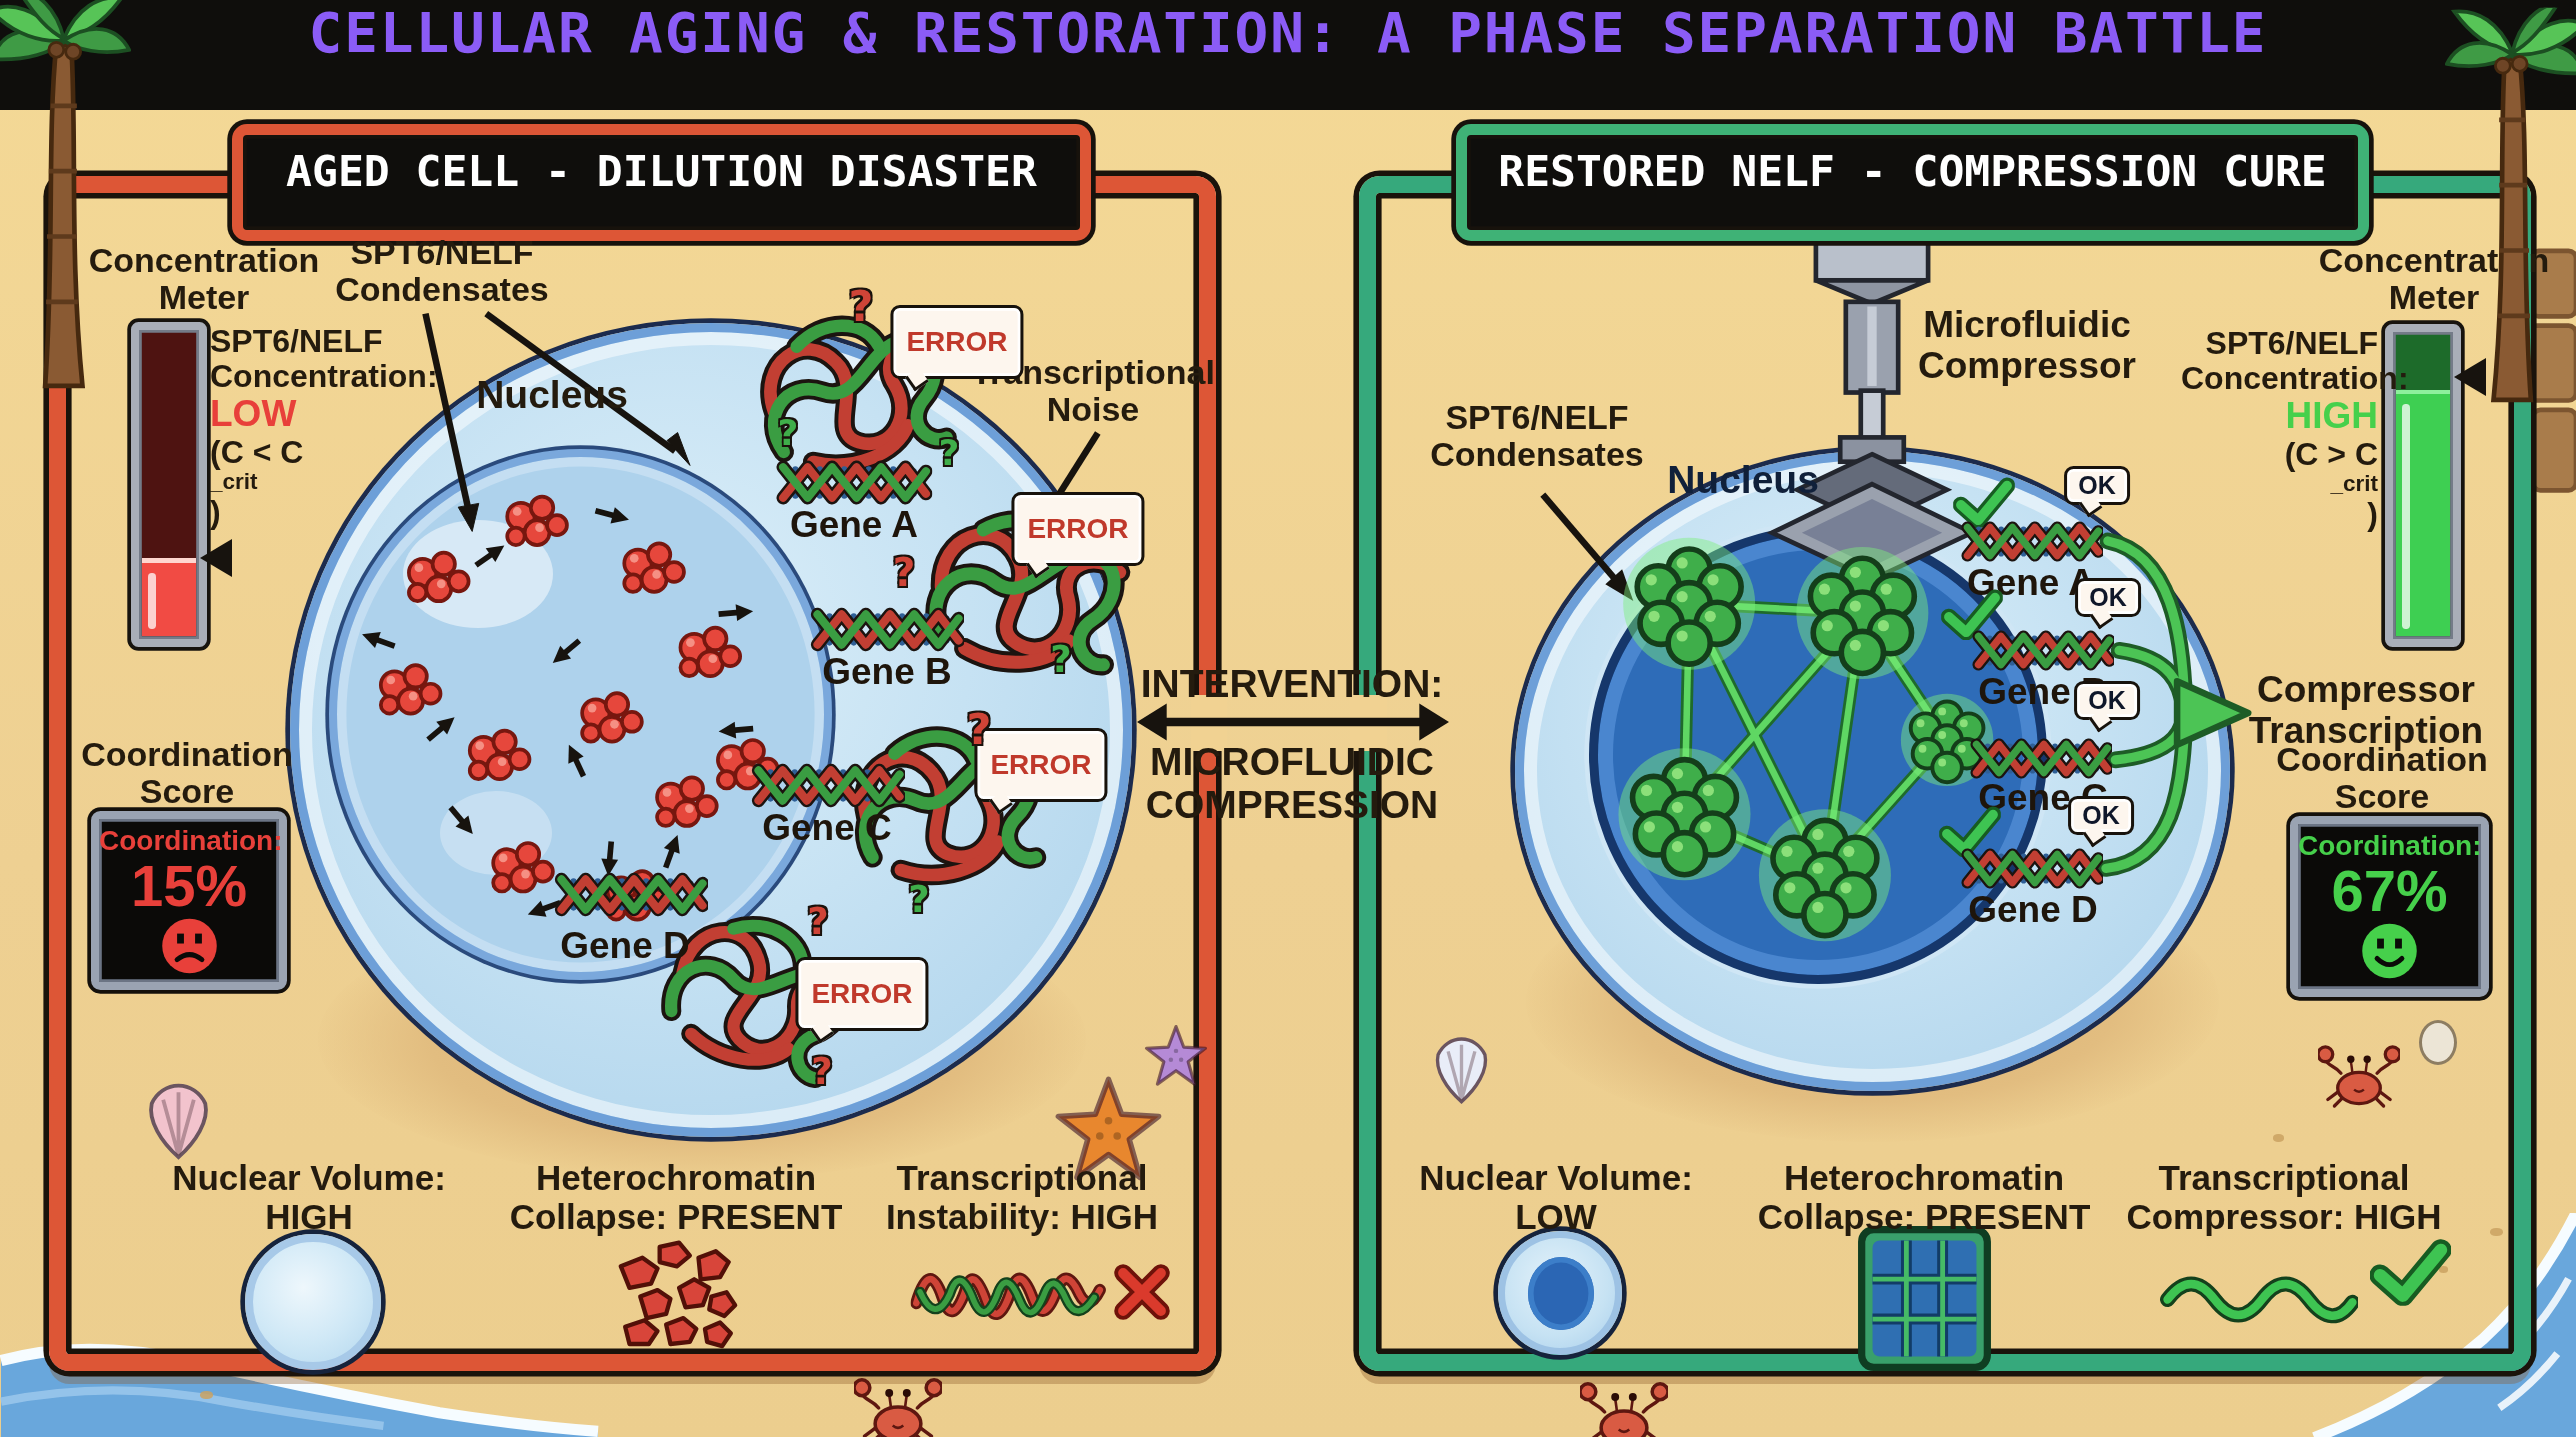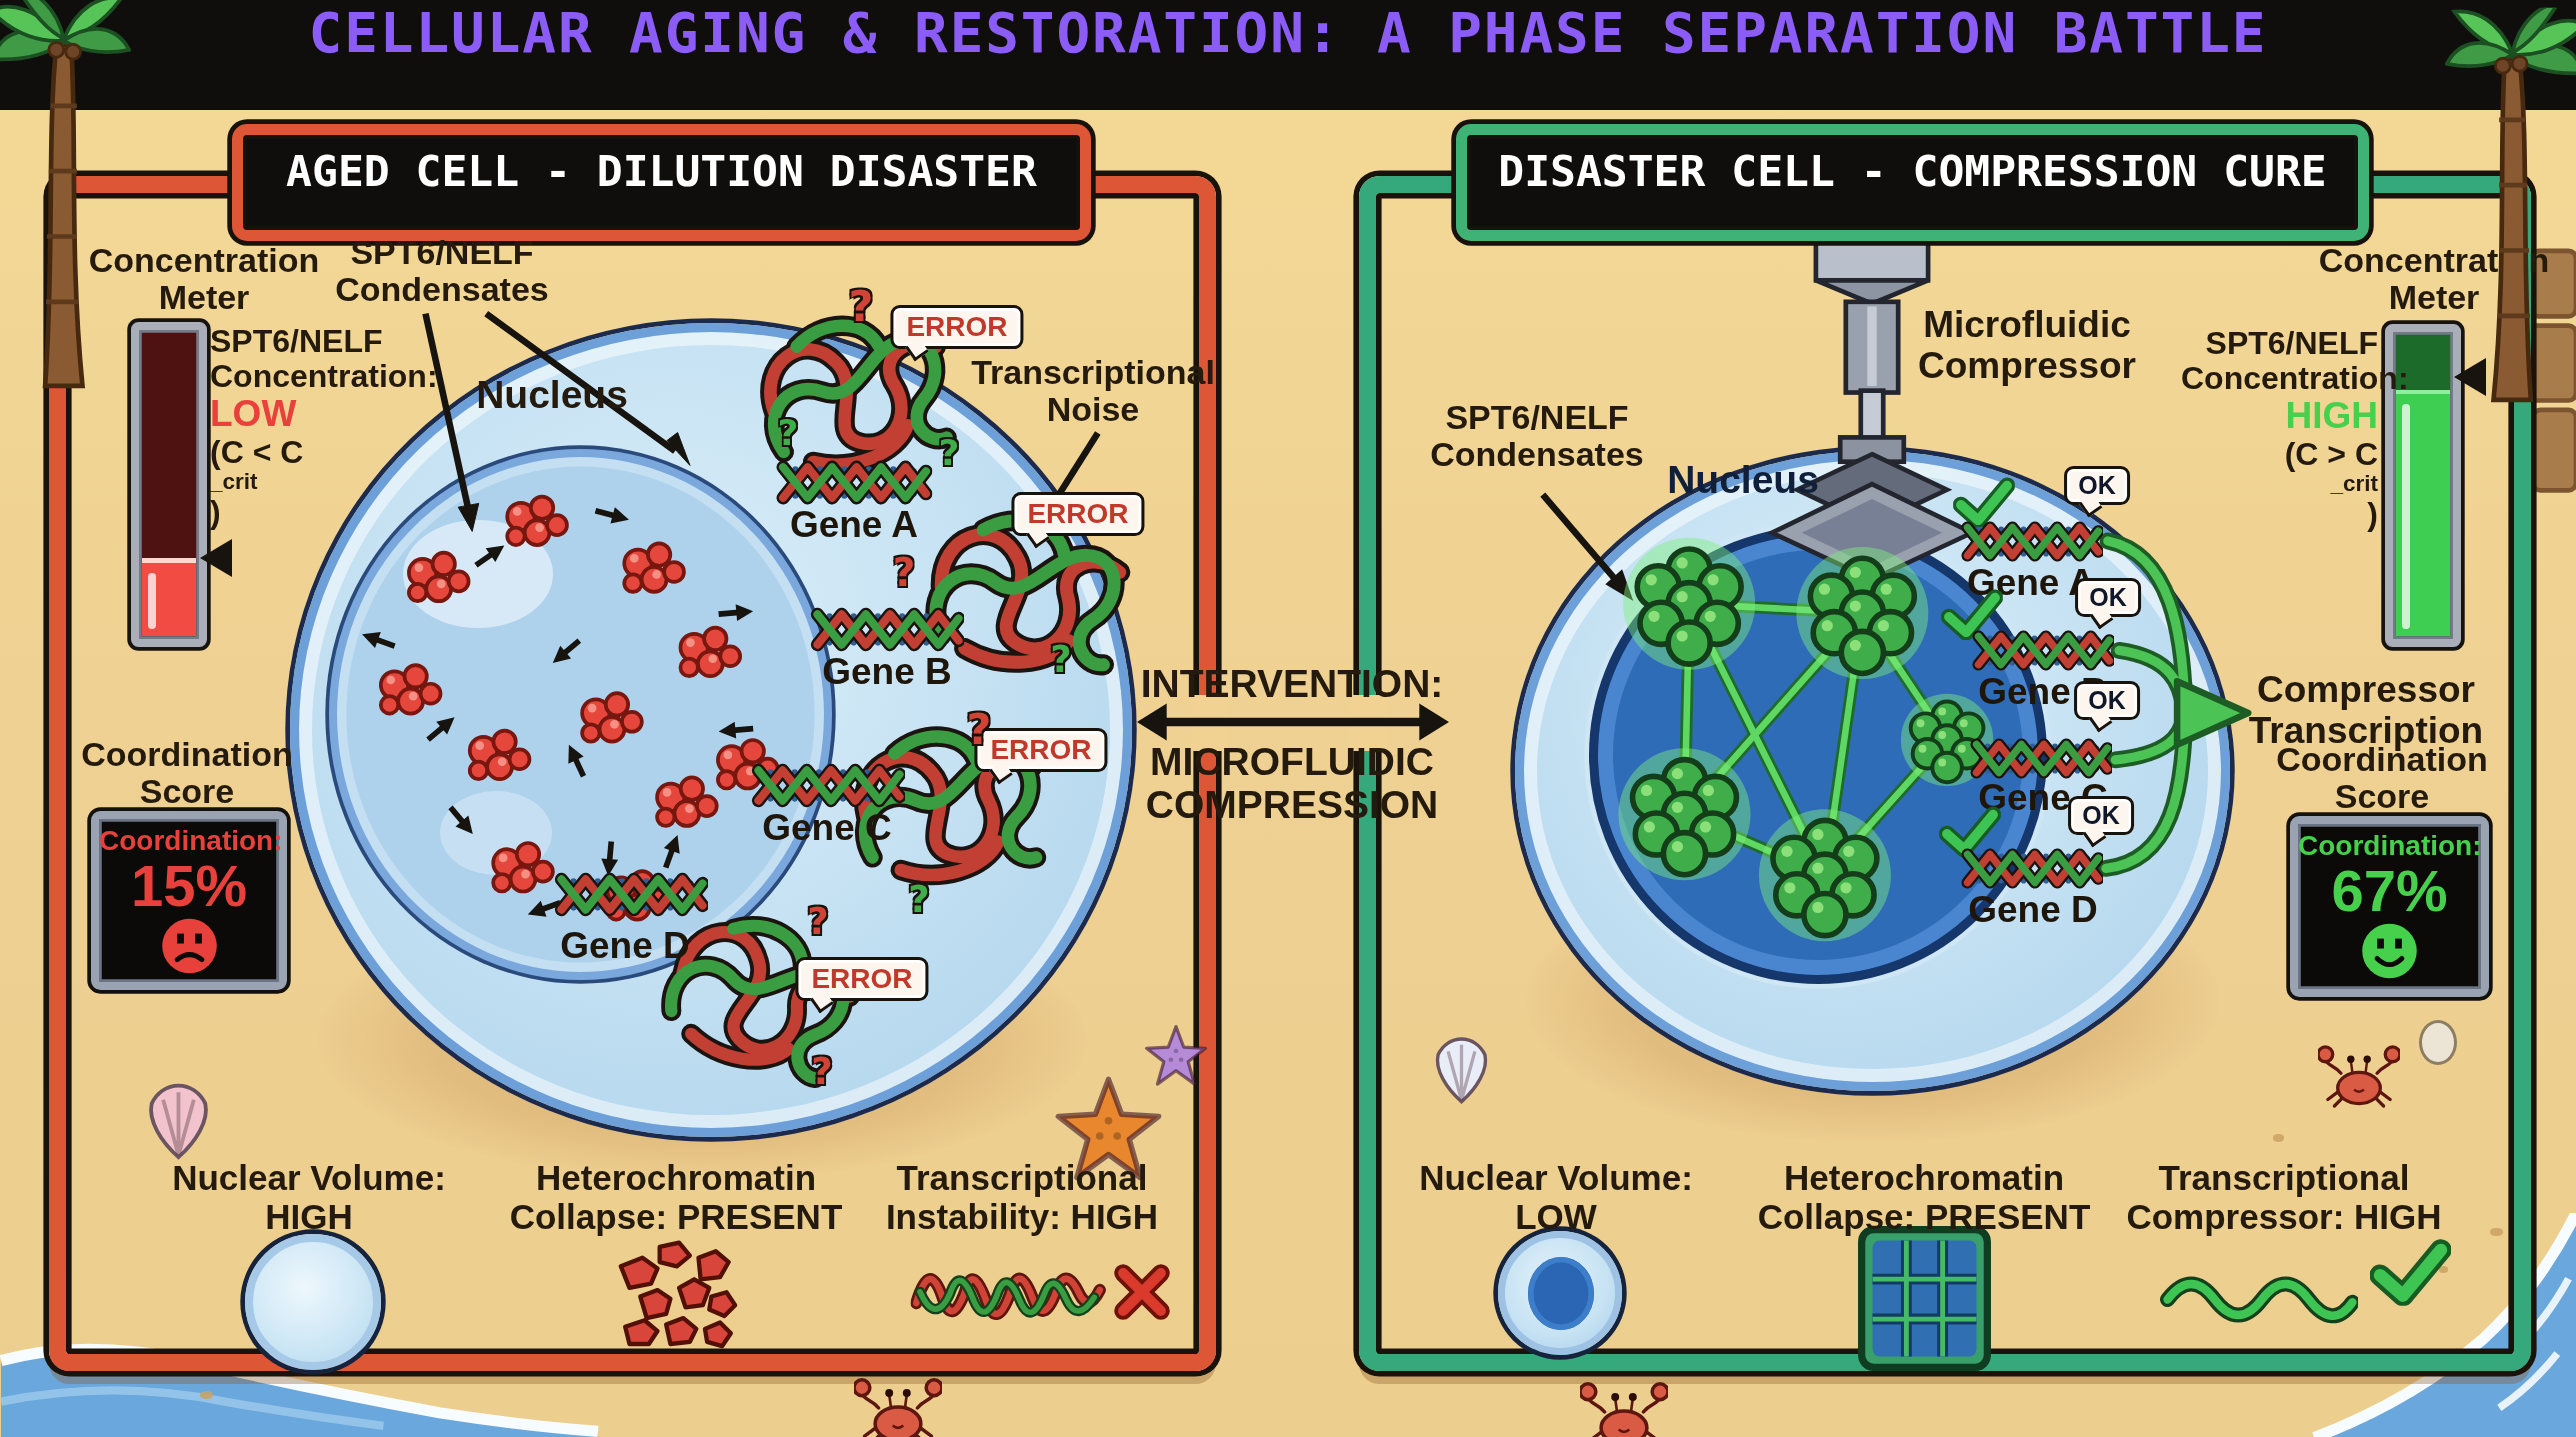--- a/index.html
+++ b/index.html
@@ -42,21 +42,21 @@
   .meter-fill::after{content:"";position:absolute;left:6.6px;top:9.4px;bottom:7.5px;width:7.5px;
        background:rgba(255,255,255,.75);border-radius:3.7px;}
   .mk{position:absolute;width:0;height:0;border-top:19px solid transparent;border-bottom:19px solid transparent;
        border-right:32px solid #17130e;z-index:5;}
   .score{position:absolute;background:#0b0a08;border:8.4px solid #9aa3b2;border-radius:9.4px;
        box-shadow:0 0 0 3.7px #14100b, inset 0 0 0 2.8px #6b7484;text-align:center;z-index:4;padding-top:5.6px;}
   .score-cap{font:700 28px "Liberation Sans",sans-serif;}
   .score-val{font:700 58px "Liberation Sans",sans-serif;line-height:1.0;}
   .red-t{color:#e8403a;} .green-t{color:#46d04b;}
   .err,.okb{position:absolute;background:#fdf6ee;border:3.7px solid #17120c;border-radius:9.4px;
-       font-weight:700;z-index:6;transform:translateX(-50%);padding:3px 13px;box-shadow:inset 0 0 0 2.8px #ffffff;}
+       font-weight:700;z-index:6;transform:translateX(-50%);padding:18px 13px;box-shadow:inset 0 0 0 2.8px #ffffff;}
   .err{color:#c0392b;font-size:28px;font-family:"Liberation Sans",sans-serif;}
   .okb{color:#0f172a;font-size:25px;padding:1.9px 11.2px;}
   .err::after,.okb::after{content:"";position:absolute;left:15px;bottom:-12px;width:14px;height:14px;
        background:#fdf6ee;border-right:3.7px solid #17120c;border-bottom:3.7px solid #17120c;transform:rotate(55deg);}
   .q{position:absolute;font:700 43px "DejaVu Sans",sans-serif;transform:translateX(-50%);z-index:6;
        text-shadow:1.9px 1.9px 0 #1a120c,-1.9px 1.9px 0 #1a120c,1.9px -1.9px 0 #1a120c,-1.9px -1.9px 0 #1a120c;}
   .q.qr{color:#cf4437;} .q.qg{color:#3fae4a;}
   .gene{position:absolute;font:700 37px "Liberation Sans",sans-serif;color:#1e150b;
        transform:translateX(-50%);white-space:nowrap;z-index:5;}
   .icon{position:absolute;z-index:4;}
@@ -260,21 +260,21 @@
 </div>
 <div class="abs z8" style="left:2445px;top:-7.5px;transform:scaleX(-1);">
   <svg width="140" height="431" viewBox="0 0 150 430">
       <use href="#sym-palm"></use>
     </svg>
 </div>
 
 <div class="panel" style="left:49px;width:1133px;"></div>
 <div class="panel green" style="left:1359px;width:1138px;"></div>
 <div class="badge-header" style="left:232px;width:837px;">AGED CELL - DILUTION DISASTER</div>
-<div class="badge-header green" style="left:1456px;width:891px;">DISASTER CELL - COMPRESSION CURE</div>
+<div class="badge-header green" style="left:1456px;width:891px;">RESTORED NELF - COMPRESSION CURE</div>
 
 <div class="sshadow" style="left:318px;top:899px;width:768px;height:281px;"></div>
 <div class="cell" style="left:290px;top:323px;width:824px;height:796px;"></div>
 <div class="nucleus-left" style="left:329px;top:449px;width:487px;height:515px;"></div>
 <div class="nuc-hl" style="left:403px;top:520px;width:150px;height:108px;"></div>
 <div class="nuc-hl" style="left:440px;top:791px;width:112px;height:84px;opacity:.6;"></div>
 
 <svg class="abs z3" style="left:329px;top:449px;" width="487" height="515" viewBox="0 0 520 550">
   <g>
     <use href="#sym-rblob" x="76" y="105" width="85" height="70"></use>

